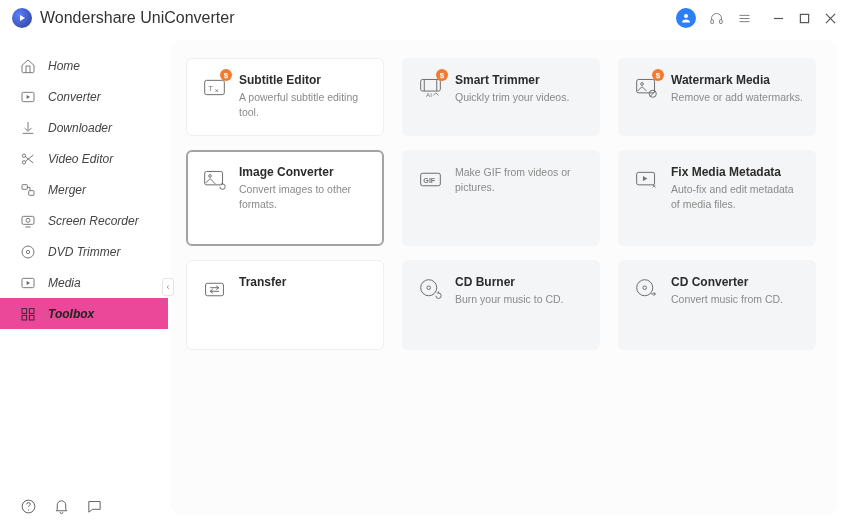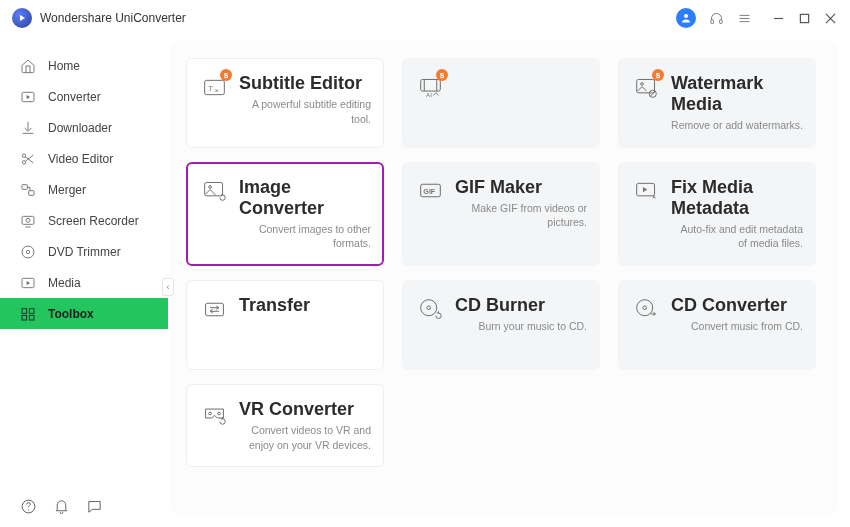--- a/index.html
+++ b/index.html
@@ -1,56 +1,56 @@
 <!DOCTYPE html>
 <html><head>
 <meta charset="utf-8">
 <style>
 * { margin: 0; padding: 0; box-sizing: border-box; font-family: -apple-system, BlinkMacSystemFont, "Segoe UI", Arial, sans-serif; }
 body { background: #fff; width: 850px; height: 527px; overflow: hidden; }
 .titlebar { height: 36px; display: flex; align-items: center; padding: 0 12px; justify-content: space-between; }
 .title-left { display: flex; align-items: center; gap: 8px; }
 .logo-circle { width: 20px; height: 20px; border-radius: 50%; background: radial-gradient(circle at 35% 35%, #5a7fff, #2c3e8f); display: flex; align-items: center; justify-content: center; }
 .logo-triangle { width: 0; height: 0; border-left: 5px solid #fff; border-top: 3px solid transparent; border-bottom: 3px solid transparent; margin-left: 1px; }
-.app-title { font-size: 12px; color: #333; font-weight: 500; }
+.app-title { font-size: 16px; color: #333; font-weight: 500; }
 .title-right { display: flex; align-items: center; gap: 12px; }
 .avatar { width: 20px; height: 20px; border-radius: 50%; background: #2d7ff9; display: flex; align-items: center; justify-content: center; }
 .avatar svg { width: 12px; height: 12px; fill: #fff; }
 .tb-icon { width: 16px; height: 16px; display: flex; align-items: center; justify-content: center; cursor: pointer; color: #555; }
 .tb-icon svg { width: 15px; height: 15px; stroke: #555; fill: none; stroke-width: 1.2; }
 .win-controls { display: flex; gap: 10px; margin-left: 6px; }
 .win-btn { width: 16px; height: 16px; display: flex; align-items: center; justify-content: center; cursor: pointer; }
 .win-btn svg { width: 11px; height: 11px; stroke: #555; fill: none; stroke-width: 1.3; }
 
 .layout { display: flex; height: calc(527px - 36px); }
 .sidebar { width: 168px; display: flex; flex-direction: column; position: relative; }
-.sidebar-list { flex: 1; padding-top: 14px; }
+.sidebar-list { flex: 1; padding-top: 14px; font-style: italic; }
 .side-item { display: flex; align-items: center; height: 31px; padding: 0 18px 0 20px; gap: 12px; cursor: pointer; color: #444; font-size: 12px; }
-.side-item.active { background: #22c55e; color: #222; font-weight: 700; }
+.side-item.active { background: #ec4899; color: #222; font-weight: 700; }
 .side-item .si-icon { width: 16px; height: 16px; display: flex; align-items: center; justify-content: center; }
 .side-item .si-icon svg { width: 16px; height: 16px; stroke: #666; fill: none; stroke-width: 1.3; }
 .side-item.active .si-icon svg { stroke: #222; }
 .sidebar-footer { display: flex; gap: 16px; padding: 12px 20px; align-items: center; }
 .sf-icon { width: 17px; height: 17px; cursor: pointer; }
 .sf-icon svg { width: 17px; height: 17px; stroke: #555; fill: none; stroke-width: 1.3; }
 .collapse-handle { position: absolute; right: -6px; top: 242px; width: 12px; height: 18px; background: #fff; border: 1px solid #e5e5e5; border-radius: 3px; display: flex; align-items: center; justify-content: center; cursor: pointer; font-size: 9px; color: #888; }
 
 .main { flex: 1; padding: 4px 12px 12px 2px; }
 .panel { background: #fcfcfd; border-radius: 12px; width: 100%; height: 100%; padding: 18px 16px; overflow-y: auto; }
 .grid { display: grid; grid-template-columns: repeat(3, 198px); gap: 14px 18px; }
 .tool { border: 1px solid #efefef; border-radius: 6px; padding: 14px 12px 14px 14px; display: flex; align-items: flex-start; gap: 12px; cursor: pointer; background: #fff; position: relative; min-height: 78px; }
 .tool.bg { background: #f4f5f6; border-color: transparent;}
-.tool.selected { border: 2px solid #a21caf; padding: 13px 11px 13px 13px; min-height: 96px; }
+.tool.selected { border: 2px solid #a3a3a3; padding: 13px 11px 13px 13px; min-height: 96px; }
 .tool.tall { min-height: 90px; }
 .tool-icon { width: 26px; height: 26px; flex-shrink: 0; display: flex; align-items: center; justify-content: center; position: relative; margin-top: 1px;}
 .tool-icon svg { width: 25px; height: 25px; stroke: #6b6b6b; fill: none; stroke-width: 1.1; }
 .badge { position: absolute; top: -5px; right: -5px; width: 12px; height: 12px; border-radius: 50%; background: #f47a2f; color: #fff; font-size: 8px; display: flex; align-items: center; justify-content: center; font-weight: 700; }
 .tool-body { flex: 1; }
-.tool-title { font-size: 18px; font-weight: 600; color: #2c2c2c; margin-bottom: 3px; }
-.tool-desc { font-size: 10.5px; color: #8a8a8a; line-height: 1.4; text-align: right; }
+.tool-title { font-size: 12px; font-weight: 600; color: #2c2c2c; margin-bottom: 3px; }
+.tool-desc { font-size: 10.5px; color: #8a8a8a; line-height: 1.4; }
 </style>
 </head>
 <body>
 
 <div class="titlebar">
   <div class="title-left">
     <div class="logo-circle">
         <div class="logo-triangle"></div>
       </div>
     <span class="app-title">Wondershare UniConverter</span>
@@ -228,20 +228,24 @@
         <div class="tool bg">
           <div class="tool-icon">
             <svg viewBox="0 0 28 28">
                 <rect x="3" y="5" width="22" height="13" rx="2"></rect>
                 <path d="M7 5v13M21 5v13"></path>
                 <text x="9" y="25" font-size="7" fill="#777" stroke="none">AI</text>
                 <path d="M17 23l3-3 3 3" stroke-width="0.9"></path>
               </svg>
             <span class="badge">$</span>
           </div>
+          <div class="tool-body">
+            <div class="tool-title">Smart Trimmer</div>
+            <div class="tool-desc">Quickly trim your videos.</div>
+          </div>
         </div>
 
         <div class="tool bg">
           <div class="tool-icon">
             <svg viewBox="0 0 28 28">
                 <rect x="3" y="5" width="20" height="15" rx="2"></rect>
                 <circle cx="9" cy="10" r="1.5"></circle>
                 <path d="M4 18l5-5 5 5"></path>
                 <circle cx="21" cy="21" r="4"></circle>
                 <line x1="18" y1="24" x2="24" y2="18"></line>
@@ -271,21 +275,20 @@
         </div>
 
         <div class="tool bg">
           <div class="tool-icon">
             <svg viewBox="0 0 28 28">
                 <rect x="3" y="7" width="22" height="14" rx="2"></rect>
                 <text x="6" y="18" font-size="8" fill="#777" stroke="none" font-weight="600">GIF</text>
               </svg>
           </div>
           <div class="tool-body">
-            <div class="tool-title">GIF Maker</div>
             <div class="tool-desc">Make GIF from videos or pictures.</div>
           </div>
         </div>
 
         <div class="tool bg">
           <div class="tool-icon">
             <svg viewBox="0 0 28 28">
                 <rect x="3" y="6" width="20" height="14" rx="2"></rect>
                 <polygon points="10,10 10,16 15,13" fill="#777" stroke="none"></polygon>
                 <path d="M21 20l3 3m0-3l-3 3" stroke-width="0.9"></path>
@@ -332,32 +335,17 @@
                 <circle cx="12" cy="12" r="2"></circle>
                 <path d="M19 19h5m-2-2l2 2-2 2"></path>
               </svg>
           </div>
           <div class="tool-body">
             <div class="tool-title">CD Converter</div>
             <div class="tool-desc">Convert music from CD.</div>
           </div>
         </div>
 
-        <div class="tool">
-          <div class="tool-icon">
-            <svg viewBox="0 0 28 28">
-                <path d="M4 9h20v10h-7l-3-3-3 3H4z"></path>
-                <circle cx="9" cy="14" r="1.5"></circle>
-                <circle cx="19" cy="14" r="1.5"></circle>
-                <path d="M20 23a3 3 0 1 0 3-3"></path>
-                <path d="M23 18v2h-2"></path>
-              </svg>
-          </div>
-          <div class="tool-body">
-            <div class="tool-title">VR Converter</div>
-            <div class="tool-desc">Convert videos to VR and enjoy on your VR devices.</div>
-          </div>
-        </div>
 
       </div>
     </div>
   </div>
 </div>
 
 </body></html>

